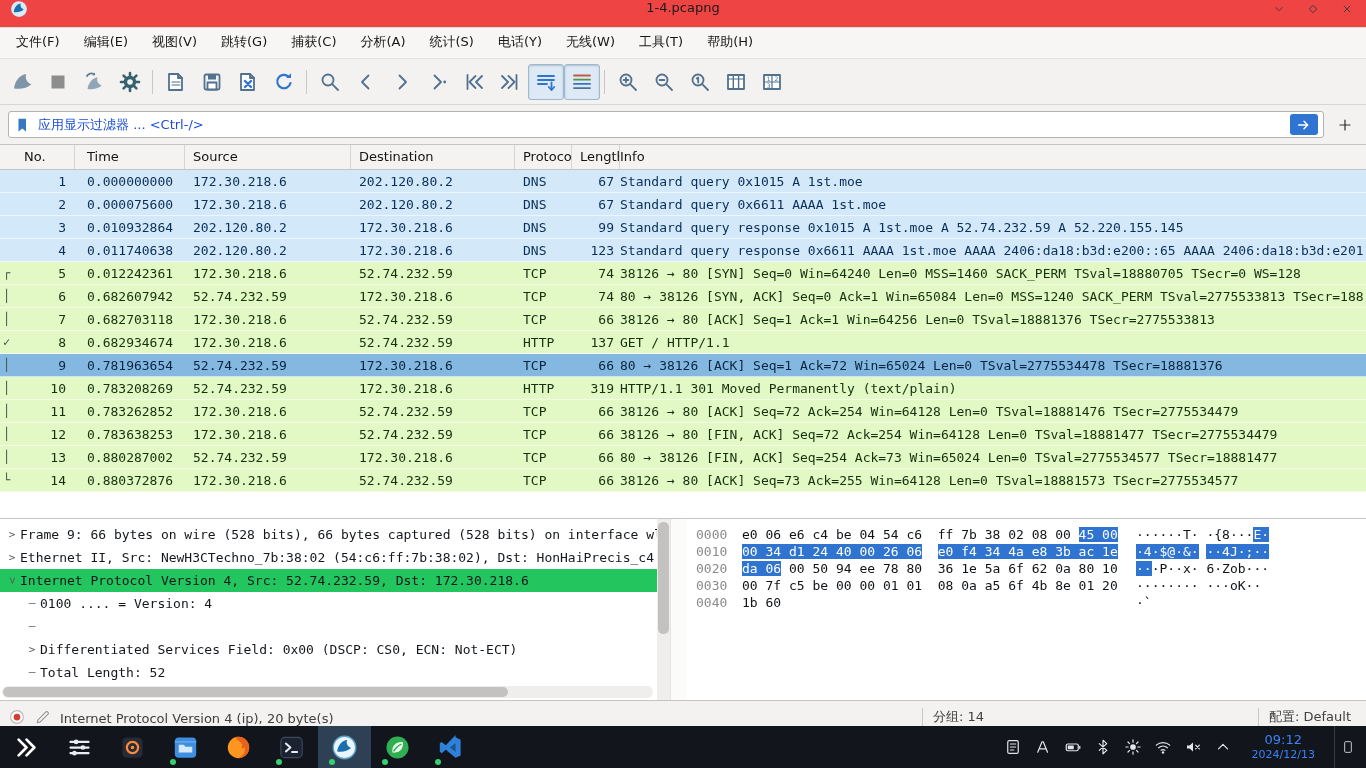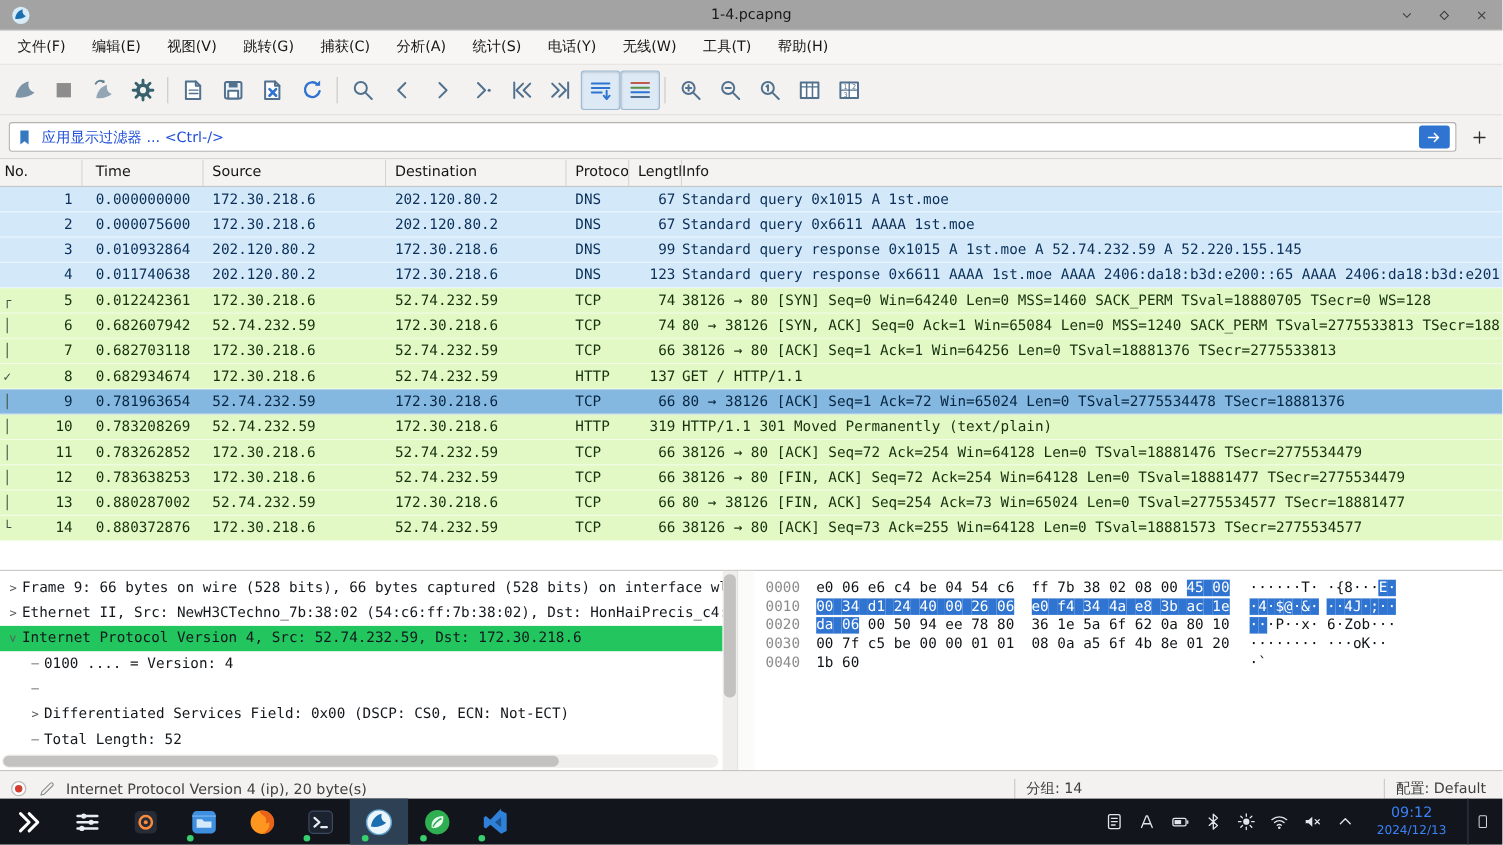--- a/index.html
+++ b/index.html
@@ -1,21 +1,21 @@
 <!DOCTYPE html>
 <html><head>
 <meta charset="utf-8">
 <style>
   * { margin:0; padding:0; box-sizing:border-box; }
   html,body { width:1366px; height:768px; overflow:hidden; }
   body { font-family:"DejaVu Sans","Liberation Sans",sans-serif; font-size:13px; background:#fff; }
   .app { position:relative; width:1366px; height:768px; display:flex; flex-direction:column; }
 
   
-  .titlebar { height:28px; background:#a3a3a3; border-bottom:1px solid #dcdbd9; display:flex; align-items:center; padding:0 10px; position:relative; flex:0 0 auto;}
+  .titlebar { height:28px; background:#ef4444; border-bottom:1px solid #dcdbd9; display:flex; align-items:flex-start; padding:0 10px; position:relative; flex:0 0 auto;}
   .titlebar .title { position:absolute; left:0; right:0; text-align:center; color:#1a1a1a; }
   .app-logo { width:18px; height:18px; z-index:2;}
   .win-controls { margin-left:auto; display:flex; gap:16px; z-index:2; }
   .win-btn { width:18px; height:18px; display:flex; align-items:center; justify-content:center;}
   .win-btn svg { width:14px; height:14px; stroke:#3a3a3a; stroke-width:1.6; fill:none; }
 
   
   .menubar { height:31px; background:#f7f6f5; display:flex; align-items:flex-start; padding:0 4px; border-bottom:1px solid #e5e4e2; flex:0 0 auto;}
   .menu-item { padding:5px 12px; color:#161616; white-space:nowrap;}
 
@@ -42,21 +42,21 @@
   .pl-header { display:flex; height:25px; background:#f4f3f1; border-bottom:1px solid #c6c5c3; font-family:"DejaVu Sans","Liberation Sans",sans-serif;}
   .pl-h { padding:4px 0 0 8px; border-right:1px solid #d6d5d3; white-space:nowrap; overflow:hidden; color:#141414;}
   .prow { display:flex; height:23px; line-height:23px; white-space:nowrap; border-bottom:1px solid rgba(255,255,255,.6);}
   .c-no { width:75px; text-align:right; padding-right:9px; position:relative; flex:0 0 auto;}
   .c-time { width:110px; padding-left:12px; flex:0 0 auto;}
   .c-src { width:166px; padding-left:8px; flex:0 0 auto;}
   .c-dst { width:164px; padding-left:8px; flex:0 0 auto;}
   .c-proto { width:57px; padding-left:8px; flex:0 0 auto;}
   .c-len { width:48px; text-align:right; padding-right:6px; flex:0 0 auto;}
   .c-info { flex:1 1 auto; padding-left:0; overflow:hidden;}
-  .pl-header .c-no { text-align:left; padding-left:4px;}
+  .pl-header .c-no { text-align:left; padding-left:24px;}
   .pl-header .c-len { text-align:left; padding-left:8px; padding-right:0;}
   .prow.dns { background:#d3e8f8; color:#0a2f59;}
   .prow.tcp { background:#e2f8c5; color:#15310d;}
   .prow.selected { background:#85b8e0; color:#072540;}
   .mark { position:absolute; left:3px; top:0; font-size:12px; color:#3f4f41;}
 
   
   .bottom { height:182px; display:flex; background:#fff; border-top:1px solid #c6c5c3; flex:0 0 auto; font-family:"DejaVu Sans Mono","Liberation Mono",monospace;}
   .details { width:657px; position:relative; padding-top:4px; overflow:hidden; flex:0 0 auto;}
   .dline { height:23px; line-height:23px; white-space:nowrap; color:#14181c; display:flex; align-items:center;}

